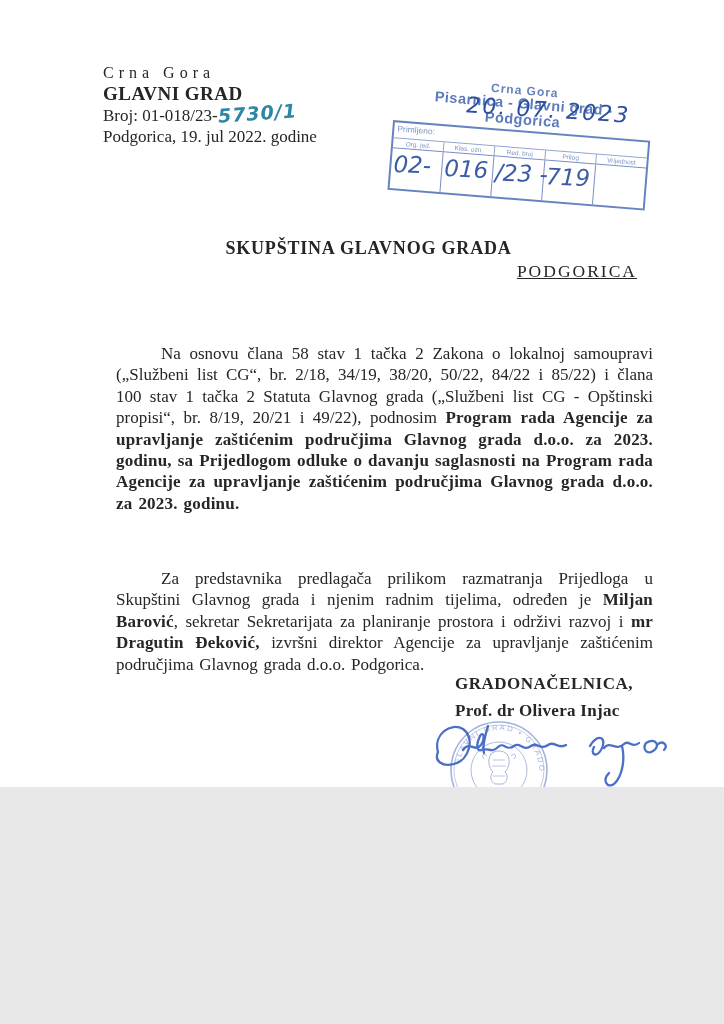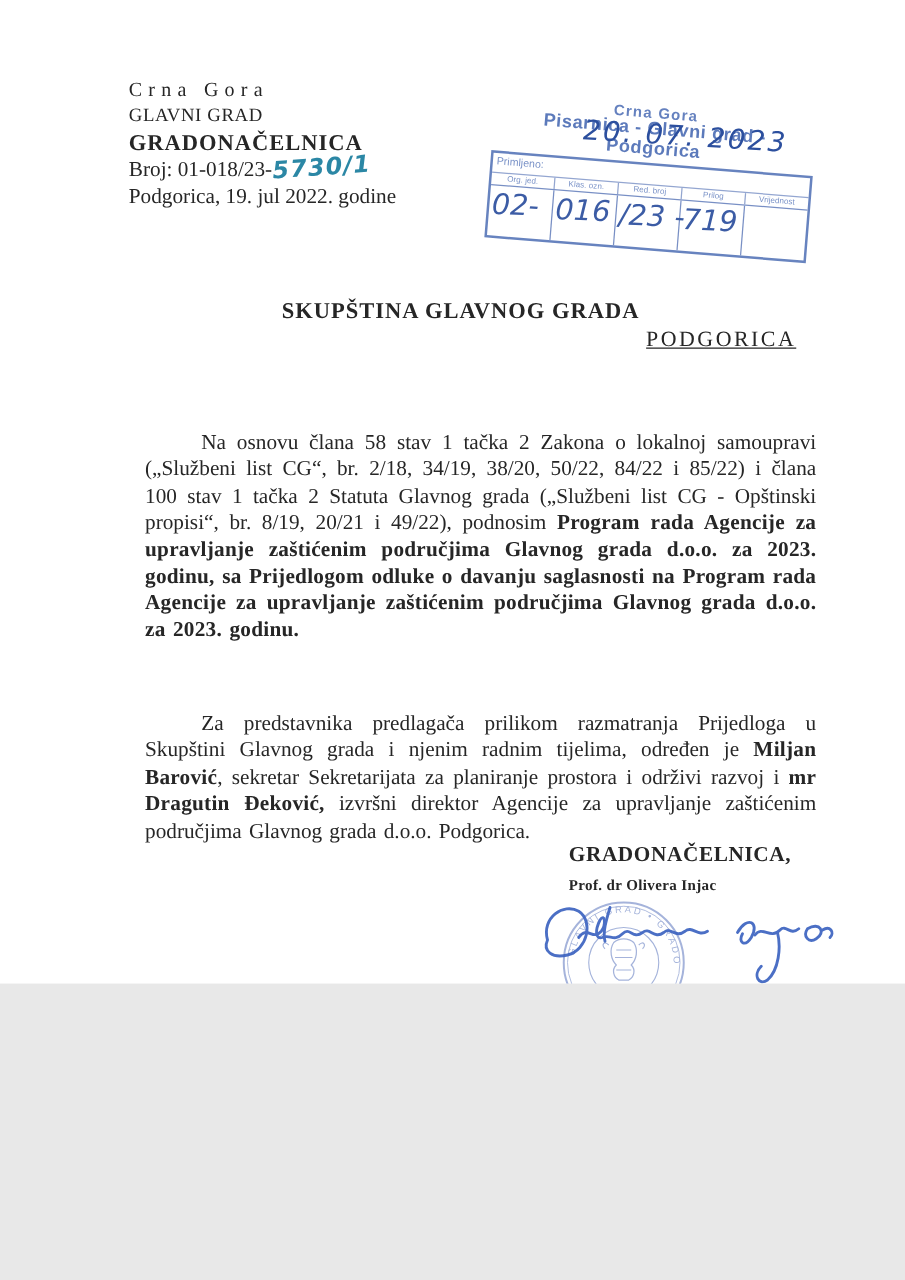--- a/index.html
+++ b/index.html
@@ -4,21 +4,21 @@
 <style>
   html,body{margin:0;padding:0;background:#e8e8e8;}
   .page{
     position:relative;width:724px;height:787px;background:#ffffff;
     font-family:"Liberation Serif", serif;color:#262626;overflow:hidden;
     margin:0 auto;
   }
   
   .letterhead{position:absolute;left:103px;top:62px;font-size:17px;line-height:21px;}
   .lh-country{letter-spacing:5px;font-size:16px;}
-  .lh-city{font-size:15px;letter-spacing:0.5px;}
+  .lh-city{font-size:19px;letter-spacing:0.5px;font-weight:bold;}
   .lh-office{font-weight:bold;font-size:18px;letter-spacing:0.8px;}
   .lh-number{font-size:17px;}
   .lh-date{font-size:17px;}
   .hand{font-family:"DejaVu Sans", sans-serif;font-style:italic;}
   .hand-teal{color:#2b87a5;font-size:19px;display:inline-block;transform:rotate(-4deg) translateY(-1px);font-weight:bold;letter-spacing:1px;}
   
   .receipt-stamp{
     position:absolute;left:396px;top:74px;width:258px;
     transform:rotate(4.6deg);transform-origin:10px 10px;
     color:#4b6cb4;font-family:"Liberation Sans", sans-serif;
@@ -40,34 +40,33 @@
   .doc-subtitle{position:absolute;left:100px;top:261px;width:537px;text-align:right;font-size:17.5px;letter-spacing:2px;}
   .doc-subtitle span{text-decoration:underline;}
   
   .body-par{position:absolute;left:100px;width:537px;margin:16px;text-align:justify;font-size:17px;line-height:21.4px;text-indent:45px;word-spacing:1.5px;}
   .p1{top:327px;}
   .p2{top:552px;}
   .body-par b{letter-spacing:0.2px;}
   
   .sign-block{position:absolute;left:455px;top:674px;width:200px;font-weight:bold;}
   .sign-role{font-size:17px;letter-spacing:0.5px;}
-  .sign-name{font-size:12px;margin-top:7px;letter-spacing:0.3px;}
+  .sign-name{font-size:17px;margin-top:7px;letter-spacing:0.3px;}
   
   .round-seal{position:absolute;left:443px;top:716px;opacity:0.55;}
   .sig-svg{position:absolute;left:418px;top:710px;}
 </style>
 </head>
 <body>
 
 <div class="page">
 
   <div class="letterhead">
     <div class="lh-country">Crna Gora</div>
     <div class="lh-city">GLAVNI GRAD</div>
-    <div class="lh-office">GRADONAČELNICA</div>
     <div class="lh-number">
       <span>Broj: 01-018/23-</span><span class="hand hand-teal">5730/1</span>
     </div>
     <div class="lh-date">Podgorica, 19. jul 2022. godine</div>
   </div>
 
   <div class="receipt-stamp">
     <div class="rs-line1">Crna Gora</div>
     <div class="rs-line2">Pisarnica - Glavni grad - Podgorica</div>
     <div class="rs-box">

